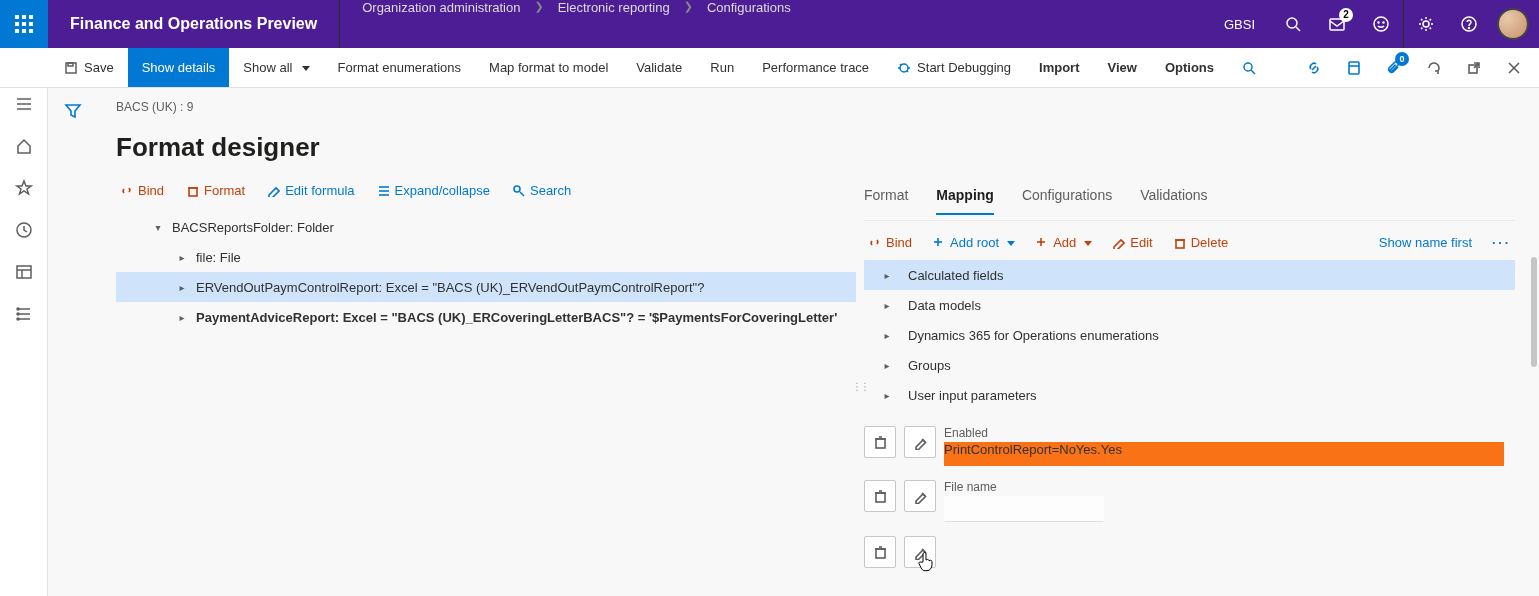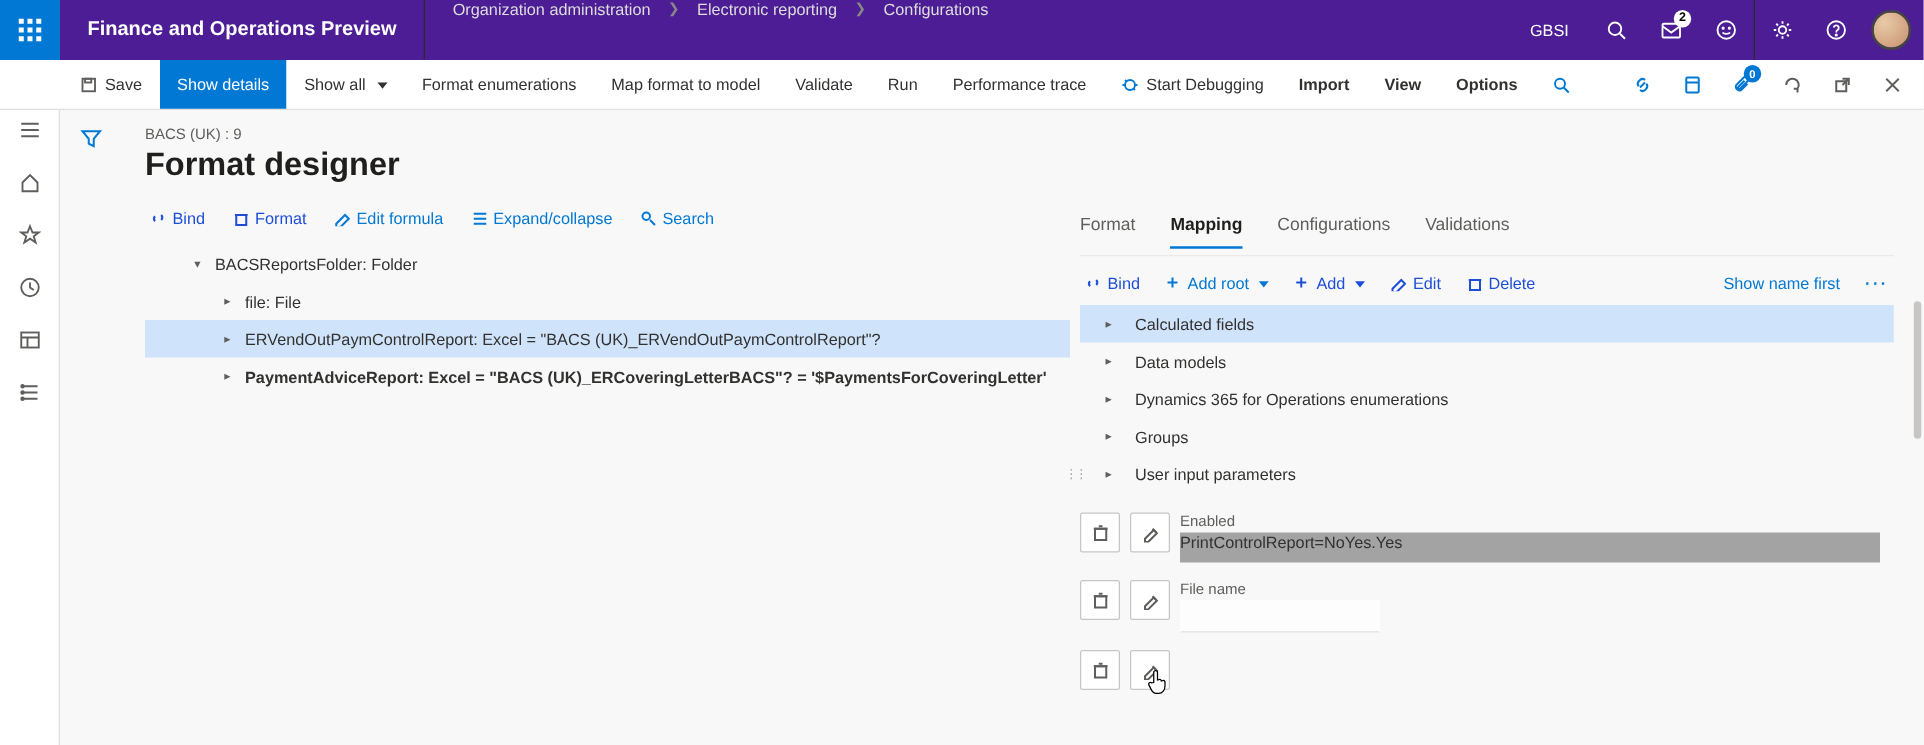--- a/index.html
+++ b/index.html
@@ -40,32 +40,32 @@
   .leftrail { width:48px; border-right:1px solid #e1dfdd; background:#fff; display:flex; flex-direction:column; align-items:center; padding-top:6px; gap:22px; }
   .rail-icon { width:20px; height:20px; cursor:pointer; display:flex; align-items:center; justify-content:center; }
   .rail-icon svg { width:18px; height:18px; stroke:#605e5c; fill:none; stroke-width:1.5; }
 
   
   .filtercol { width:50px; border-right:0; background:#f8f8f8; display:flex; justify-content:center; padding-top:14px; }
   .filtercol svg { width:18px; height:18px; stroke:#0078d4; fill:none; stroke-width:1.6; cursor:pointer; }
 
   
   .main { flex:1; display:flex; flex-direction:column; padding:12px 0 0 18px; overflow:hidden; }
-  .crumb-small { font-size:12px; color:#605e5c; margin-bottom:2px; }
+  .crumb-small { font-size:12px; color:#605e5c; margin-bottom:18px; }
   .page-title { font-size:26px; font-weight:600; color:#201f1e; margin-bottom:14px; }
 
   .panes { display:flex; flex:1; overflow:hidden; }
   .leftpane { width:740px; display:flex; flex-direction:column; position:relative; }
   .rightpane { flex:1; display:flex; flex-direction:column; padding-right:24px; position:relative; }
   .splitter { width:8px; display:flex; align-items:center; justify-content:center; color:#a19f9d; cursor:col-resize; font-size:10px; letter-spacing:-2px;}
   
   .toolbar2 { display:flex; align-items:center; gap:14px; padding:4px 0 12px 0; font-size:13px; border-bottom:0; }
   .tbtn { display:flex; align-items:center; gap:5px; cursor:pointer; color:#605e5c; padding:2px 4px; }
   .tbtn.blue { color:#0078d4; }
-  .tbtn.gray { color:#1d4ed8; }
+  .tbtn.gray { color:#c2410c; }
   .tbtn svg { width:13px; height:13px; stroke:currentColor; fill:none; stroke-width:1.6; }
   .chev-down::after { content:""; display:inline-block; width:0; height:0; border-left:4px solid transparent; border-right:4px solid transparent; border-top:5px solid currentColor; margin-left:3px; vertical-align:middle; }
 
   
   .tree { font-size:13px; }
   .tree-row { display:flex; align-items:center; height:30px; padding-left:10px; cursor:pointer; white-space:nowrap; }
   .tree-row.selected { background:#cfe4fa; }
   .tree-toggle { width:16px; text-align:center; color:#605e5c; font-size:10px; }
   .tree-label { padding-left:6px; }
   .tree-row.bold .tree-label { font-weight:600; }
@@ -89,21 +89,21 @@
 
   .scroll-thumb { position:absolute; right:2px; top:80px; width:6px; height:110px; background:#c8c6c4; border-radius:3px; }
 
   
   .props { margin-top:16px; }
   .prop-row { display:flex; align-items:flex-start; gap:8px; margin-bottom:14px; }
   .iconbtn-sq { width:32px; height:32px; border:1px solid #c8c6c4; border-radius:2px; display:flex; align-items:center; justify-content:center; cursor:pointer; background:#fff; }
   .iconbtn-sq svg { width:15px; height:15px; stroke:#605e5c; fill:none; stroke-width:1.6; }
   .prop-body { flex:1; }
   .prop-label { font-size:12px; color:#605e5c; margin-bottom:2px; }
-  .prop-value { font-size:13px; height:24px; width:560px; background:#a3a3a3; border-bottom:0; }
+  .prop-value { font-size:13px; height:24px; width:560px; background:#f97316; border-bottom:0; }
   .prop-value.input { background:#fdfdfd; border:1px solid transparent; border-bottom:1px solid #e1dfdd; width:160px; height:26px; }
 </style>
 </head>
 <body>
 
 <div class="topbar">
   <div class="waffle-cell">
       <div class="waffle">
         <span></span>
         <span></span>

